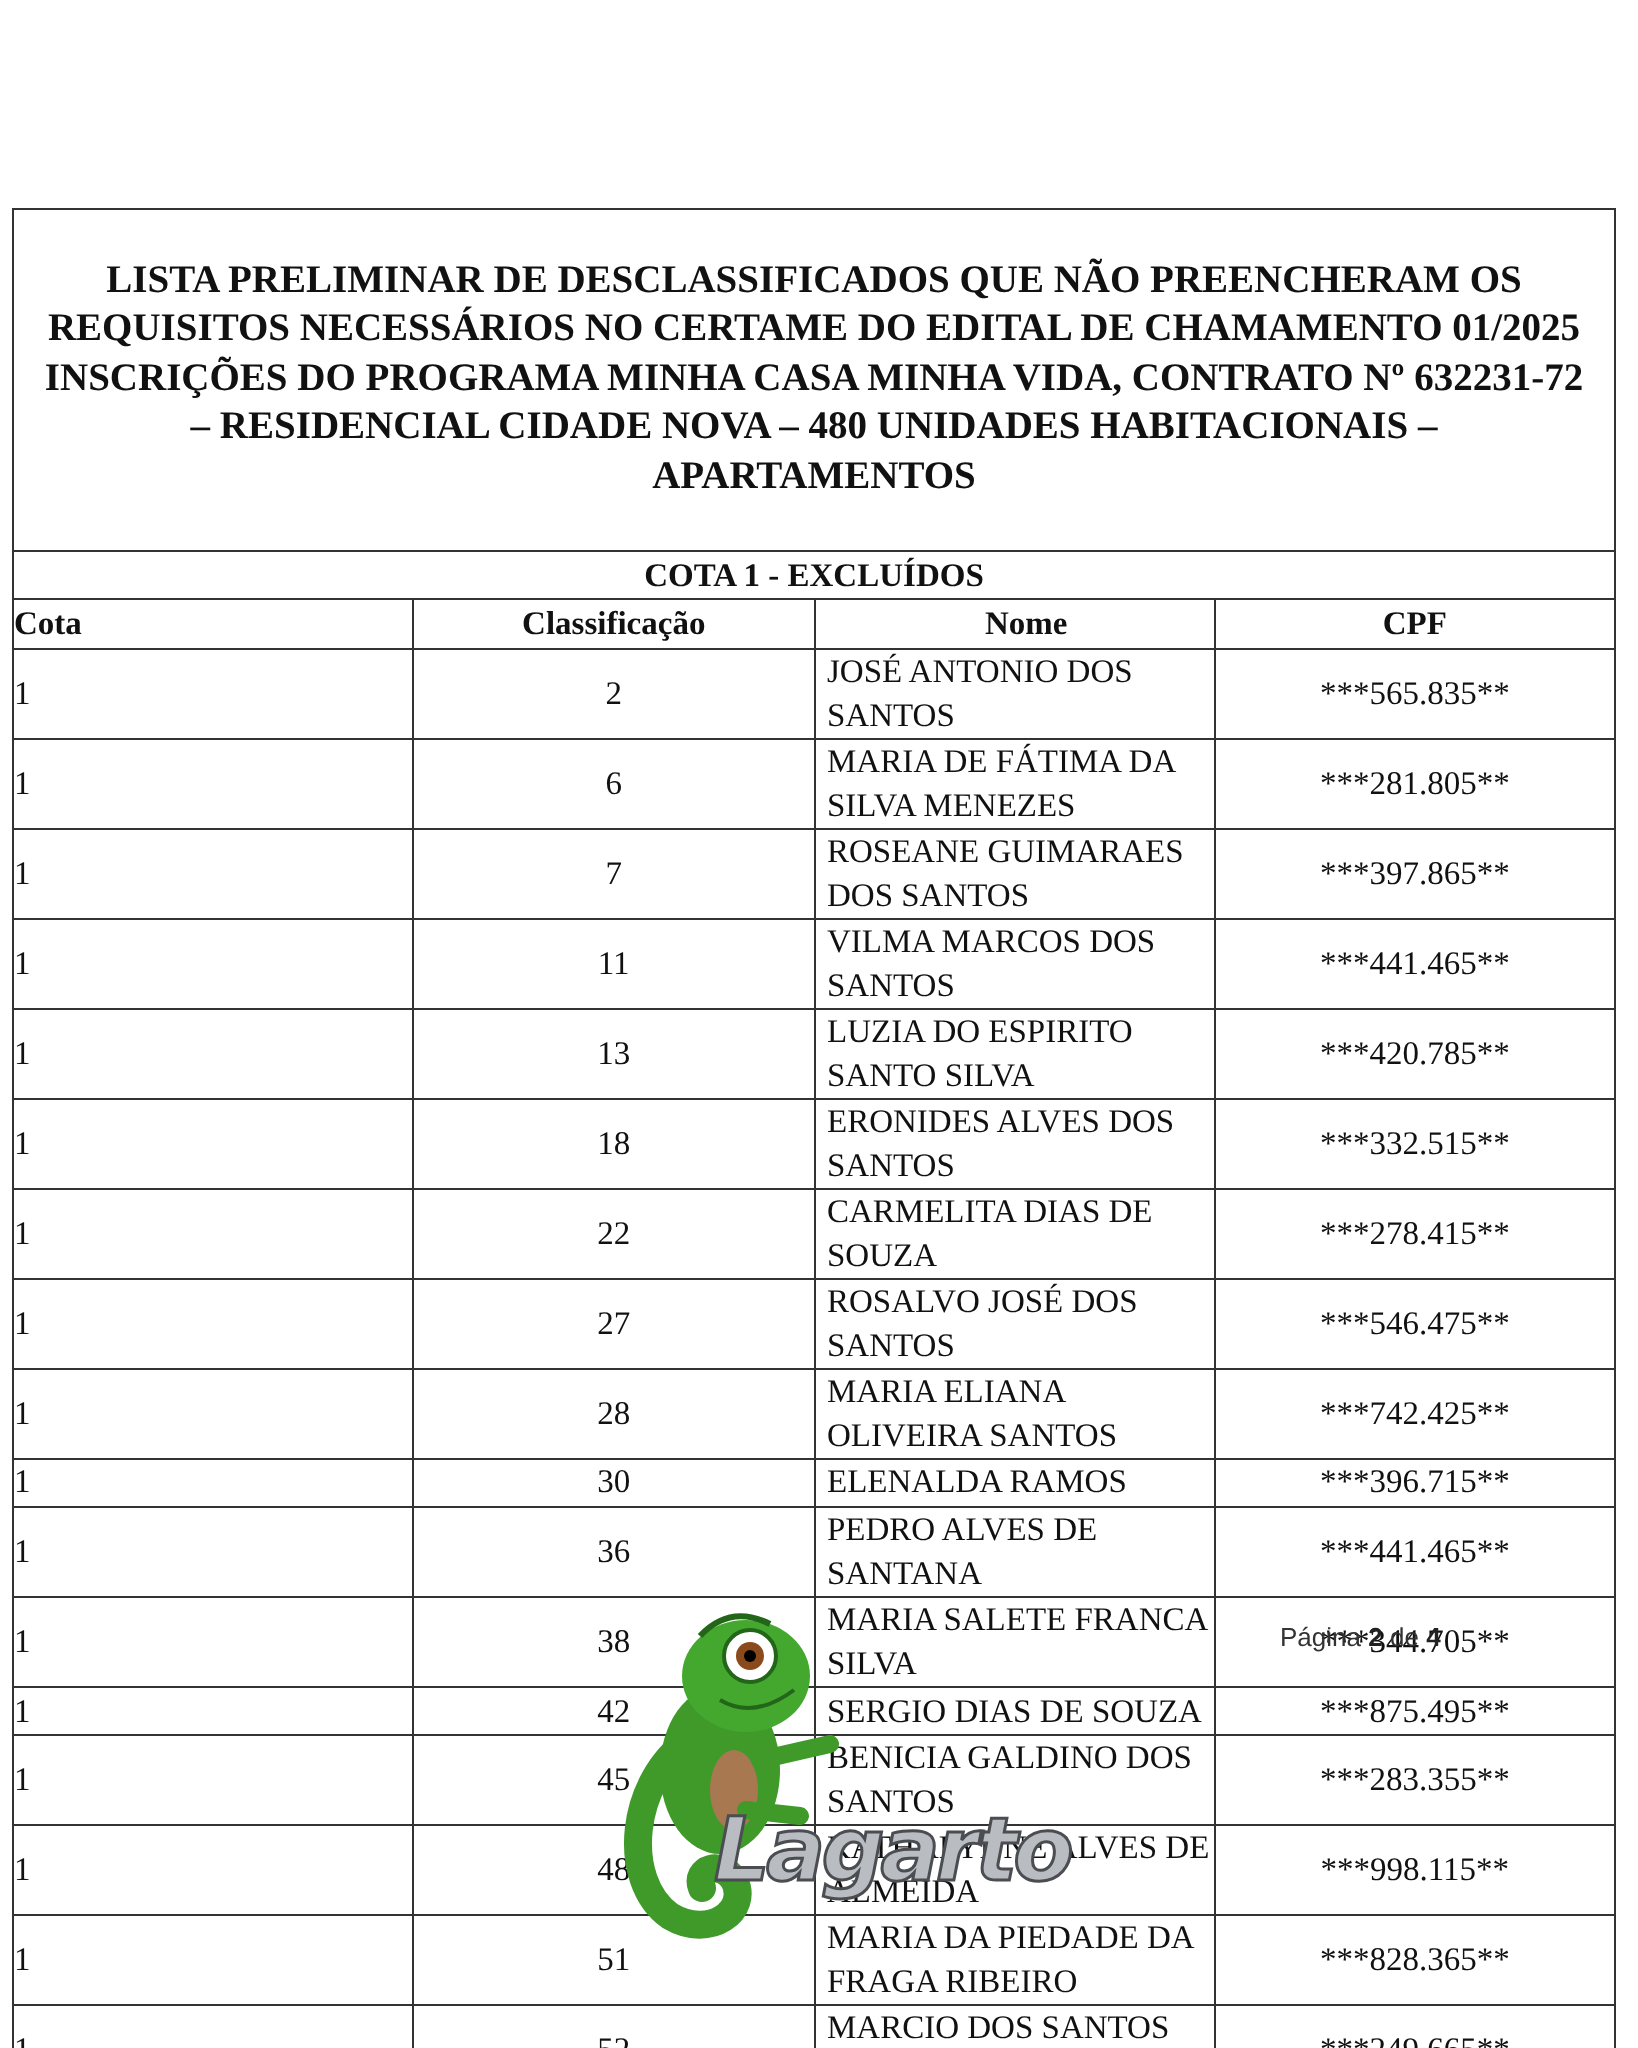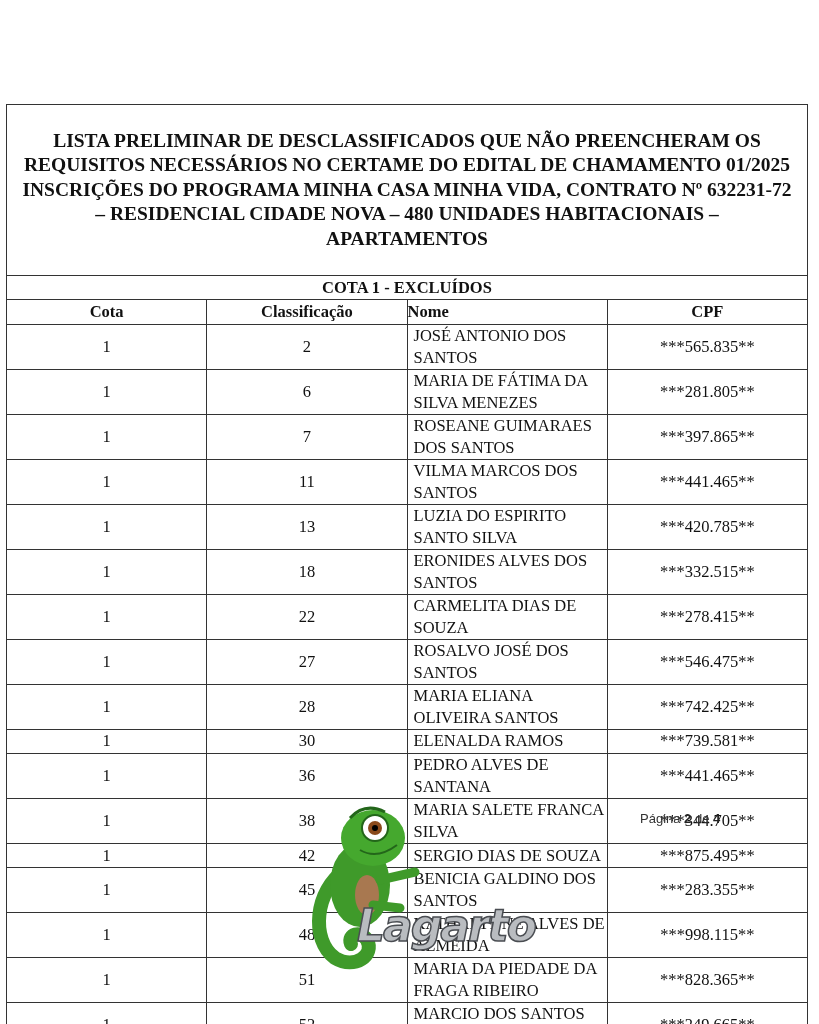--- a/index.html
+++ b/index.html
@@ -4,24 +4,24 @@
 <style>
   html, body { margin:0; padding:0; background:#ffffff; }
   body { width:819px; height:1024px; position:relative; overflow:hidden; font-family:"Liberation Serif", serif; color:#111; }
   .doc { position:absolute; left:6px; top:104px; width:802px; }
   .title-box { border:1.5px solid #333; border-bottom:none; height:170px; display:flex; align-items:center; justify-content:center; text-align:center; }
   .title { font-weight:bold; font-size:19.5px; line-height:24.5px; margin:0; padding:0 10px; }
   table { border-collapse:collapse; width:100%; table-layout:fixed; }
   td, th { border:1.5px solid #333; font-size:16.5px; height:23.3px; padding:0; line-height:22px; }
   th { font-weight:bold; }
   .sec th { font-size:16.5px; }
-  .c-cota { width:64px; text-align:center; }
+  .c-cota { width:64px; text-align:left; }
   .c-class { width:113px; text-align:center; }
   .c-nome { text-align:left; padding-left:6px; }
-  th.c-nome { padding-left:0; }
+  th.c-nome { text-align:center; padding-left:12px; }
   .c-cpf { width:206px; text-align:center; }
   .page-no { position:absolute; left:640px; top:773px; font-family:"Liberation Sans", sans-serif; font-size:13px; color:#333;margin-top:38px; }
   .page-no b { color:#222; }
   .logo { position:absolute; left:305px; top:800px; width:215px; height:170px; }
 </style>
 </head>
 <body>
 
 <div class="doc">
   <div class="title-box">
@@ -91,21 +91,21 @@
         <tr>
           <td class="c-cota">1</td>
           <td class="c-class">28</td>
           <td class="c-nome">MARIA ELIANA OLIVEIRA SANTOS</td>
           <td class="c-cpf">***742.425**</td>
         </tr>
         <tr>
           <td class="c-cota">1</td>
           <td class="c-class">30</td>
           <td class="c-nome">ELENALDA RAMOS</td>
-          <td class="c-cpf">***739.581**</td>
+          <td class="c-cpf">***396.715**</td>
         </tr>
         <tr>
           <td class="c-cota">1</td>
           <td class="c-class">36</td>
           <td class="c-nome">PEDRO ALVES DE SANTANA</td>
           <td class="c-cpf">***441.465**</td>
         </tr>
         <tr>
           <td class="c-cota">1</td>
           <td class="c-class">38</td>

